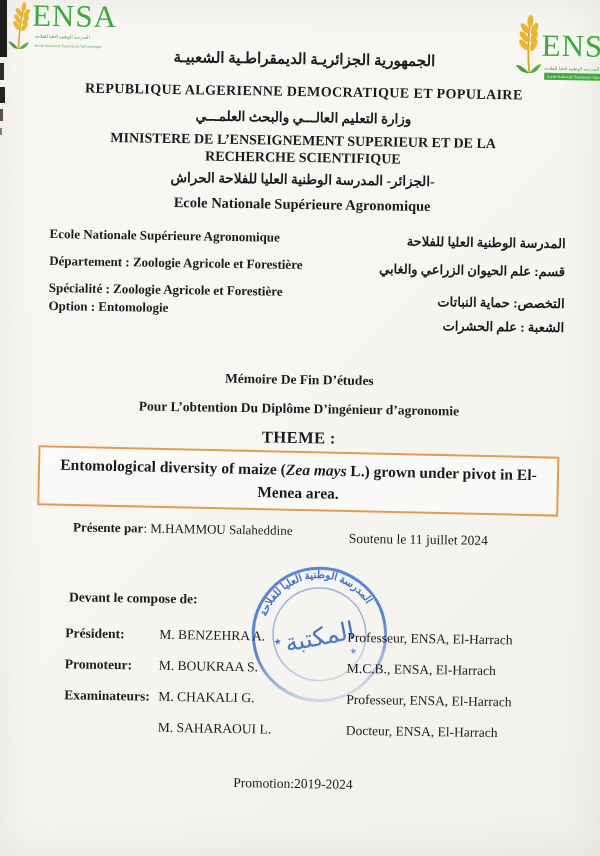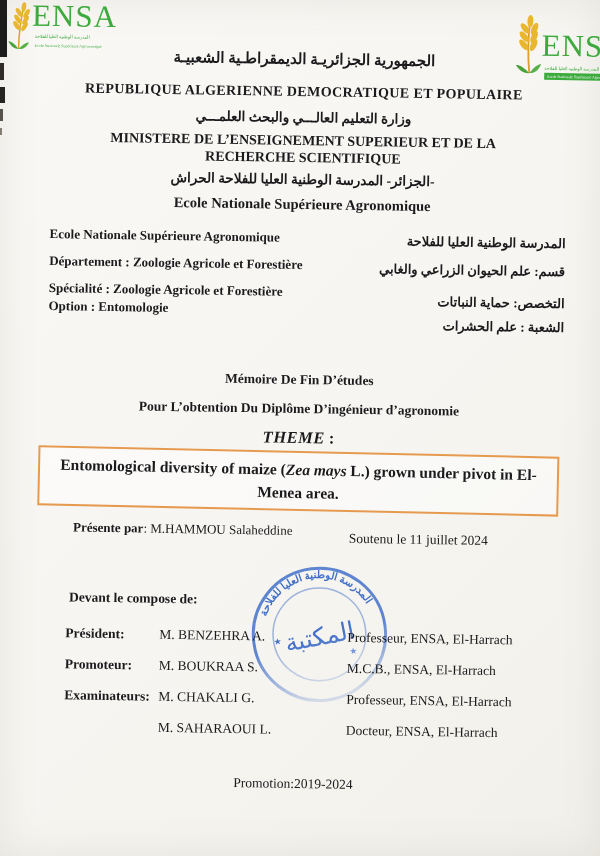--- a/index.html
+++ b/index.html
@@ -29,21 +29,21 @@
   .aff-left .l2{margin-top:11px;}
   .aff-left .l3{margin-top:2px;}
   .aff-right{position:absolute;right:36px;top:232px;font-size:13px;font-weight:bold;direction:rtl;text-align:right;}
   .aff-right .r1{margin-top:12px;}
   .aff-right .r2{margin-top:16px;}
   .aff-right .r3{margin-top:8px;}
   
   .memoire1{top:372px;font-size:13.5px;font-weight:bold;}
   .memoire2{top:401px;font-size:13.5px;font-weight:bold;}
   .theme-line{top:428px;font-size:16.5px;font-weight:bold;}
-  .theme-label{font-style:italic;letter-spacing:.5px;}
+  .theme-label{letter-spacing:.5px;}
   .theme-box{position:absolute;left:40px;top:451px;width:517px;height:56px;
     border:2px solid var(--box-orange,#e69a4f);background:rgba(255,255,255,.45);
     transform:rotate(.35deg);display:flex;align-items:center;justify-content:center;}
   .theme-box .title{width:486px;text-align:center;font-size:15.5px;font-weight:bold;line-height:1.5;white-space:normal;}
   .title .it{font-style:italic;}
   
   .presented{position:absolute;left:76px;top:523px;font-size:13px;white-space:nowrap;}
   .date{position:absolute;left:352px;top:530px;font-size:13.5px;white-space:nowrap;}
   .jury-head{position:absolute;left:73px;top:593px;font-size:13.5px;font-weight:bold;}
   .jury-row{position:absolute;left:70px;font-size:13.5px;white-space:nowrap;}

